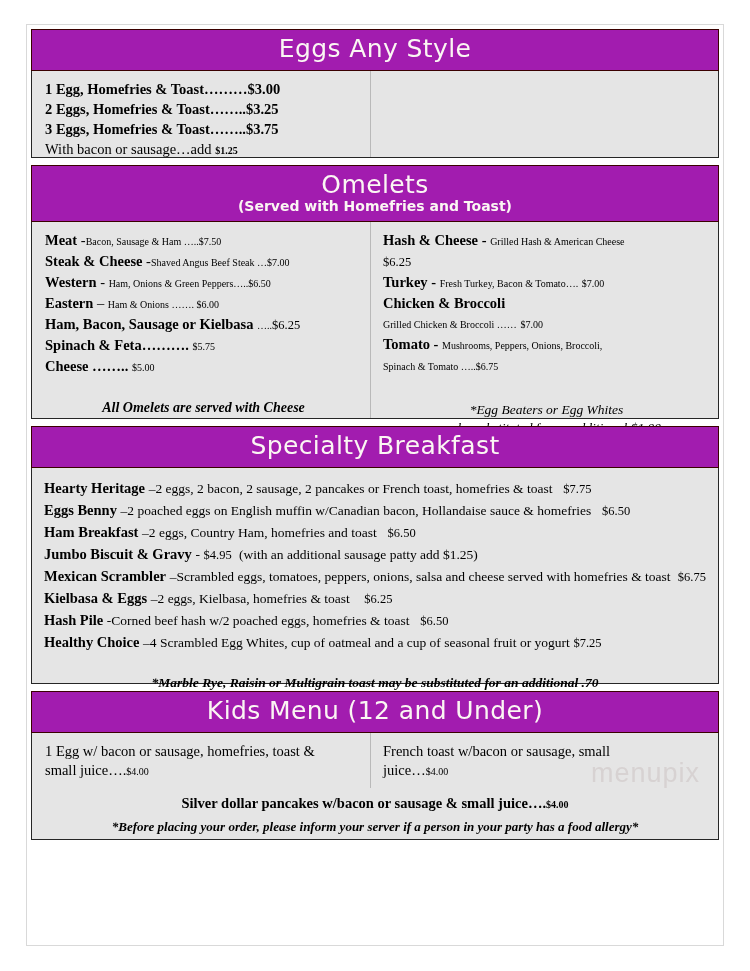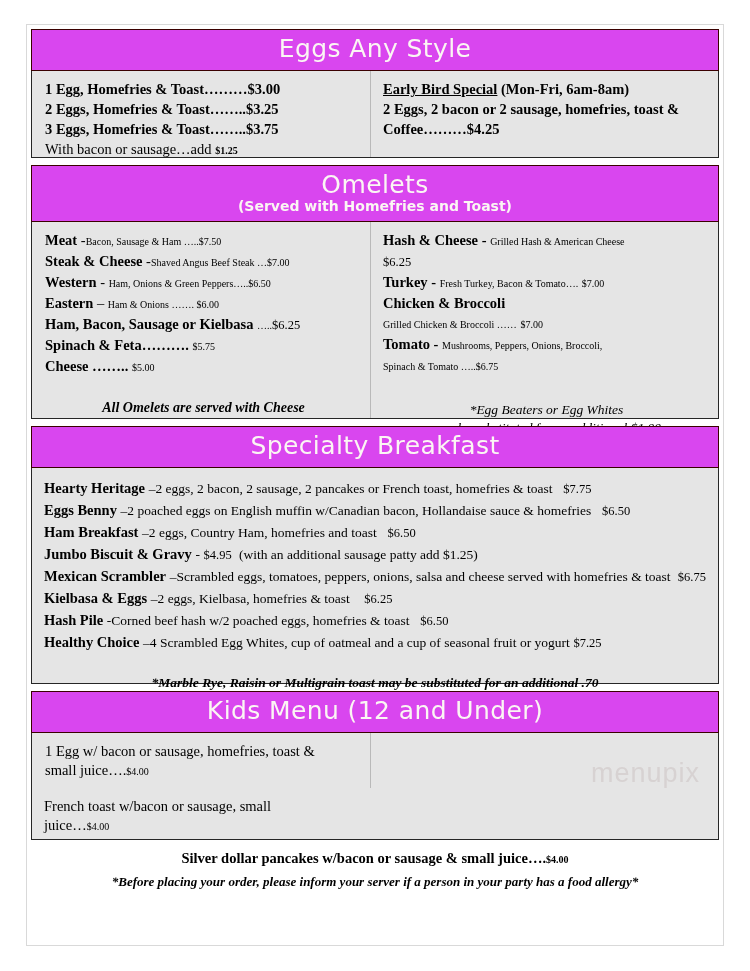--- a/index.html
+++ b/index.html
@@ -40,21 +40,21 @@
     position: absolute;
     left: 31px;
     top: 29px;
     width: 688px;
     height: 912px;
     box-sizing: border-box;
   }
 
   
   .banner {
-    background: #d946ef;
+    background: #a21caf;
     border: 1px solid #3a0000;
     box-sizing: border-box;
     text-align: center;
     color: #fbf6f3;
     font-family: "DejaVu Sans", "Liberation Sans", sans-serif;
     padding: 4px 0 6px 0;
     position: relative;
   }
   .banner-title {
     font-size: 25px;
@@ -135,21 +135,21 @@
   .spec-foot {
     text-align: center;
     font-style: italic;
     font-weight: bold;
     font-size: 13.5px;
     margin-top: 22px;
     margin-bottom: 16px;
   }
 
   
-  .kids-row { display: flex; flex-direction: column; }
+  .kids-row { display: flex; }
   .kids-col {
     box-sizing: border-box;
     padding: 9px 8px 7px 13px;
     font-size: 14.5px;
     line-height: 19px;
   }
   .kids-col-left {
     width: 339px;
     border-right: 1px solid #b9b9b9;
   }
@@ -202,28 +202,20 @@
           <span class="b">2 Eggs, Homefries &amp; Toast</span><span class="b">……..</span><span class="b">$3.25</span>
         </div>
         <div class="item">
           <span class="b">3 Eggs, Homefries &amp; Toast</span><span class="b">……..</span><span class="b">$3.75</span>
         </div>
         <div class="item">
           <span>With bacon or sausage…add</span>
           <span class="b sm">$1.25</span>
         </div>
       </div>
-      <div class="col col-right">
-        <div class="item">
-          <span class="b u">Early Bird Special</span>
-          <span class="b">(Mon-Fri, 6am-8am)</span>
-        </div>
-        <div class="item b">2 Eggs, 2 bacon or 2 sausage, homefries, toast &amp;</div>
-        <div class="item b">Coffee………$4.25</div>
-      </div>
     </div>
 
     <div class="gap"></div>
 
     <div class="banner">
       <div class="banner-title">Omelets</div>
       <div class="banner-sub">(Served with Homefries and Toast)</div>
     </div>
     <div class="box two-col" style="height:197px;">
       <div class="col col-left">

